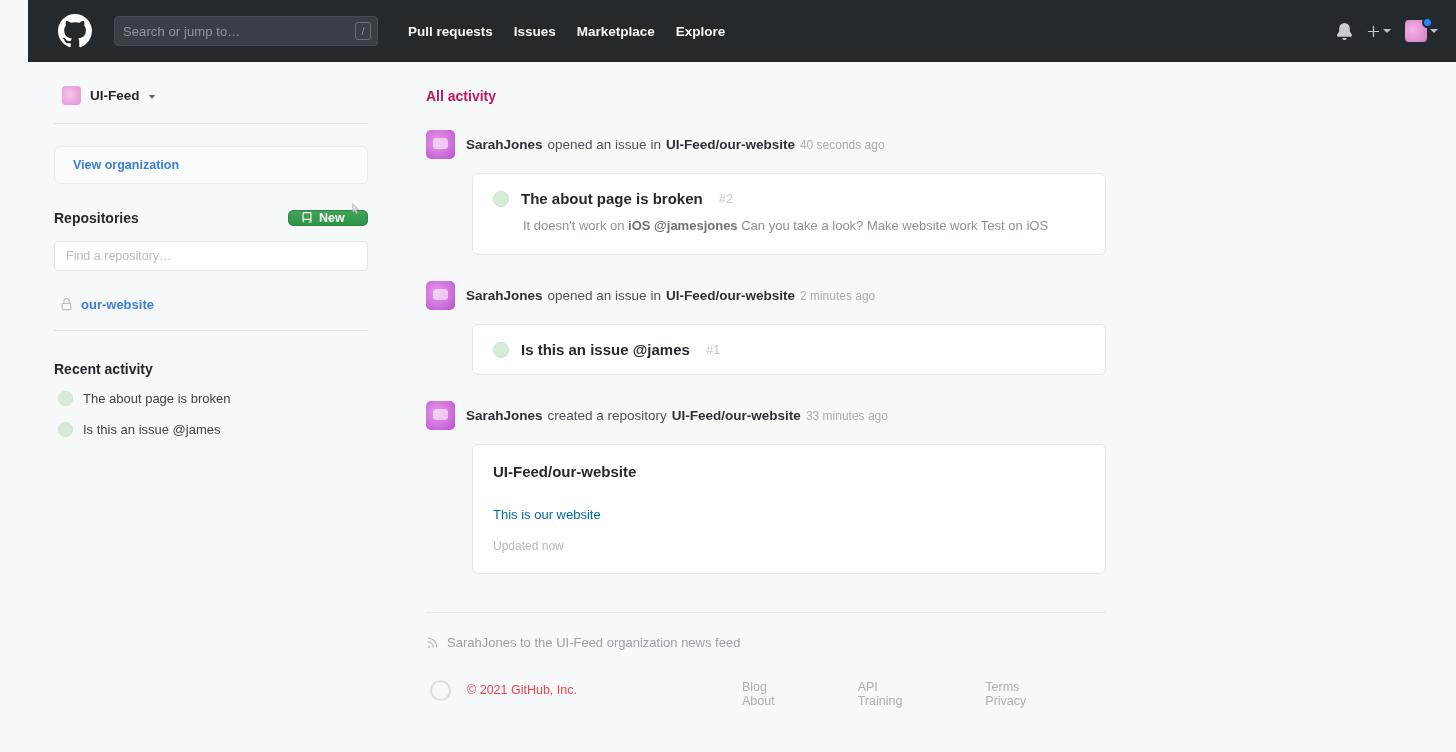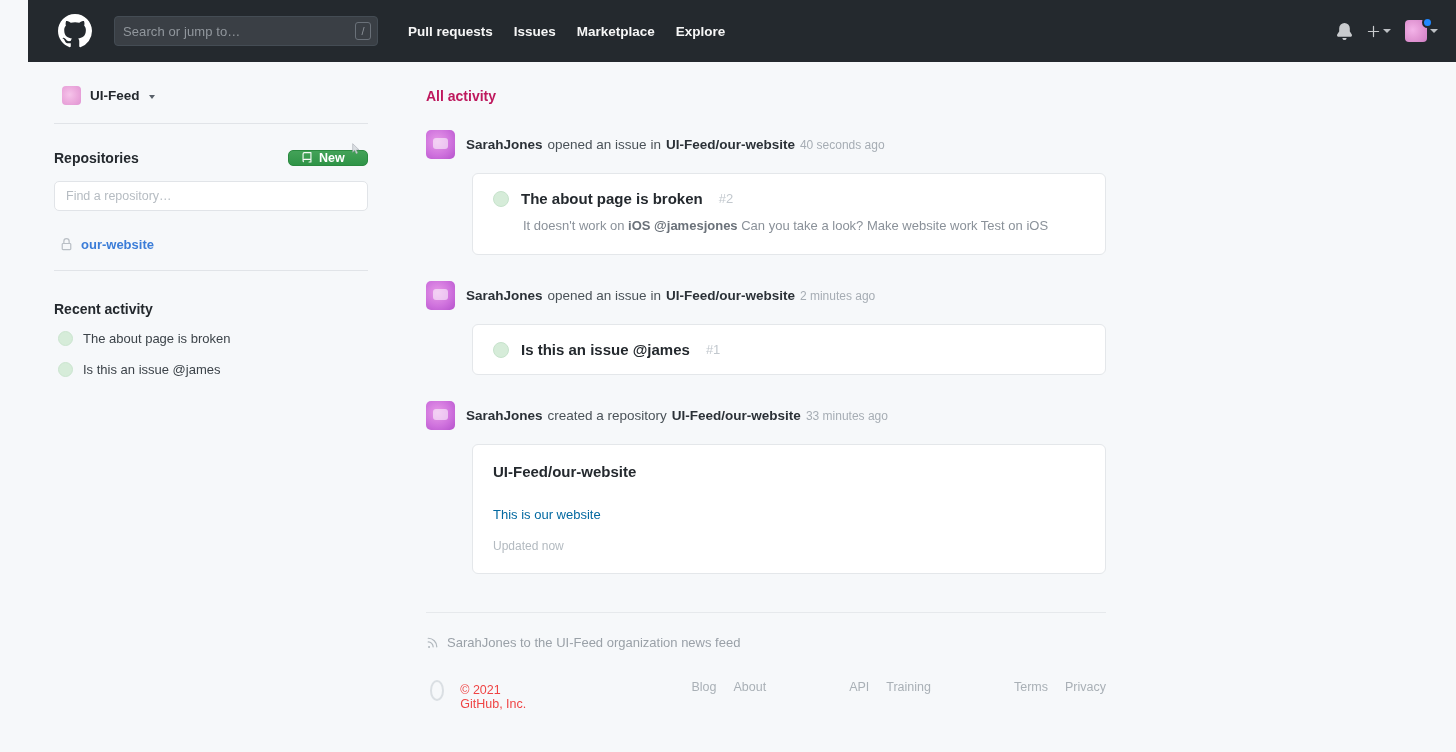--- a/index.html
+++ b/index.html
@@ -148,21 +148,21 @@
   .rss { width: 13px; height: 13px; fill: #b0b7bd; }
 
   
   .footer { margin: 30px 0 0 0; display: flex; align-items: flex-start; gap: 0; }
   .footer-mark {
     width: 21px; height: 21px; border-radius: 50%; border: 2px solid #d3d8dd; opacity: .8;
     margin-left: 4px;
   }
   .copyright { margin-left: 16px; font-size: 12.5px; color: #ef4444; padding-top: 3px; }
   .footer-cols { display: flex; margin-left: 165px; gap: 83px; }
-  .fcol { display: flex; flex-direction: row; gap: 17px; }
+  .fcol { display: flex; flex-direction: column; }
   .fcol a { font-size: 12.5px; color: #a9b0b6; text-decoration: none; }
 </style>
 </head>
 <body>
 
 <div id="page">
 
   <div class="header">
     <svg class="gh-logo" viewBox="0 0 16 16">
       <path d="M8 0C3.58 0 0 3.58 0 8c0 3.54 2.29 6.53 5.47 7.59.4.07.55-.17.55-.38 0-.19-.01-.82-.01-1.49-2.01.37-2.53-.49-2.69-.94-.09-.23-.48-.94-.82-1.13-.28-.15-.68-.52-.01-.53.63-.01 1.08.58 1.23.82.72 1.21 1.87.87 2.33.66.07-.52.28-.87.51-1.07-1.78-.2-3.64-.89-3.64-3.95 0-.87.31-1.59.82-2.15-.08-.2-.36-1.02.08-2.12 0 0 .67-.21 2.2.82.64-.18 1.32-.27 2-.27s1.36.09 2 .27c1.53-1.04 2.2-.82 2.2-.82.44 1.1.16 1.92.08 2.12.51.56.82 1.27.82 2.15 0 3.07-1.87 3.75-3.65 3.95.29.25.54.73.54 1.48 0 1.07-.01 1.93-.01 2.2 0 .21.15.46.55.38A8.012 8.012 0 0 0 16 8c0-4.42-3.58-8-8-8z"></path>
@@ -203,20 +203,23 @@
     <div class="sidebar">
 
       <div class="org-row">
         <div class="org-avatar"></div>
         <span class="org-name">UI-Feed</span>
         <span class="org-caret"></span>
       </div>
 
       <div class="divider"></div>
 
+      <div class="view-org-card">
+        <a href="#">View organization</a>
+      </div>
 
       <div class="repos-head">
         <span class="repos-title">Repositories</span>
         <button class="new-btn">
           <svg viewBox="0 0 16 16">
             <path d="M2 2.5A2.5 2.5 0 0 1 4.5 0h8.75a.75.75 0 0 1 .75.75v12.5a.75.75 0 0 1-.75.75h-2.5a.75.75 0 0 1 0-1.5h1.75v-2h-8a1 1 0 0 0-.714 1.7.75.75 0 1 1-1.072 1.05A2.495 2.495 0 0 1 2 11.5zm10.5-1h-8a1 1 0 0 0-1 1v6.708A2.486 2.486 0 0 1 4.5 9h8z"></path>
           </svg>
           <span>New</span>
           <svg class="cursor" viewBox="0 0 12 18">
             <path d="M1 1 L1 14 L4.2 11 L6.3 16 L8.4 15 L6.4 10.4 L10.6 10.3 Z" fill="#d9dde1" stroke="#9aa1a8" stroke-width="0.8"></path>

